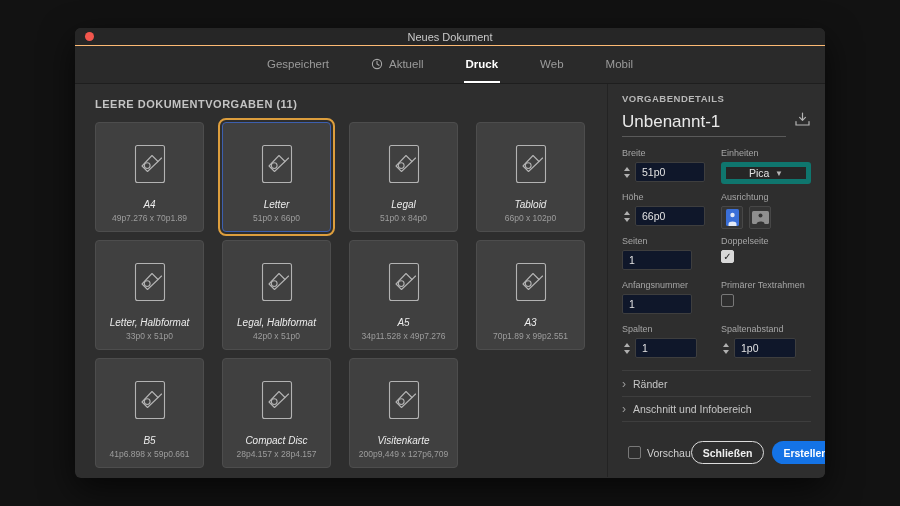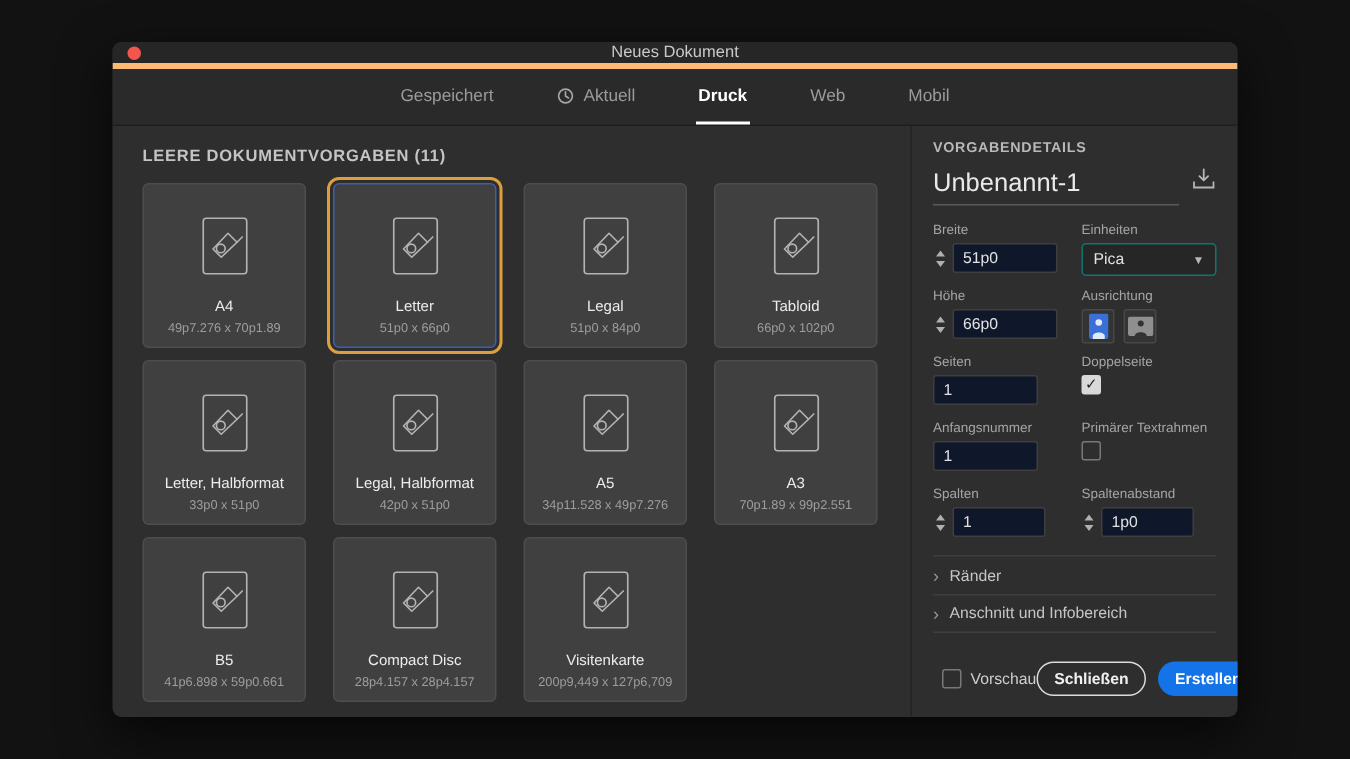--- a/index.html
+++ b/index.html
@@ -11,21 +11,21 @@
   }
 
   .window {
     position: absolute; left: 75px; top: 28px; width: 750px; height: 450px;
     background: #2e2e2e; border-radius: 6px; overflow: hidden;
     box-shadow: 0 12px 34px rgba(0,0,0,0.65);
   }
 
   
   .titlebar {
-    height: 18px; background: #262626; border-bottom: 4px solid #fdba74;
+    height: 18px; background: #262626; border-bottom: 1px solid #fdba74;
     display: flex; align-items: center; position: relative;
   }
   .traffic-close {
     width: 9px; height: 9px; border-radius: 50%; background: #f2564d;
     margin-left: 10px;
   }
   .win-title {
     position: absolute; left: 0; right: 0; text-align: center;
     font-size: 11px; color: #c9c9c9;
   }
@@ -56,21 +56,21 @@
   }
   .card {
     height: 110px; background: #404040; border: 1px solid #4d4d4d; border-radius: 4px;
     display: flex; flex-direction: column; align-items: center; padding-bottom: 8px;
   }
   .card.selected {
     border-color: #3d5fae;
     outline: 2px solid var(--sel-orange, #dd9e3d); outline-offset: 2px;
   }
   .card-icon { flex: 1; display: flex; align-items: center; justify-content: center; padding-top: 6px; }
-  .card-name { font-size: 10px; color: #ececec; margin-bottom: 3px; text-align: center; }
+  .card-name { font-size: 10px; color: #ececec; margin-bottom: 3px; text-align: center; font-style: italic; }
   .card-size { font-size: 8.5px; color: #9d9d9d; text-align: center; }
 
   
   .panel {
     width: 218px; border-left: 1px solid #232323; background: #2e2e2e;
     position: relative; padding: 9px 14px 0 14px;
   }
   .details-header { font-size: 9.5px; font-weight: bold; letter-spacing: 0.5px; color: #b8b8b8; }
   .docname-row { margin-top: 8px; display: flex; gap: 8px; }
   .docname {
@@ -89,23 +89,23 @@
   .stepper { display: flex; flex-direction: column; gap: 3px; align-items: center; width: 9px; }
   .step-up { width: 0; height: 0; border-left: 3.5px solid transparent; border-right: 3.5px solid transparent; border-bottom: 4.5px solid #b0b0b0; }
   .step-down { width: 0; height: 0; border-left: 3.5px solid transparent; border-right: 3.5px solid transparent; border-top: 4.5px solid #b0b0b0; }
   .field {
     width: 70px; height: 20px; background: #0f172a; border: 1px solid #3e3e3e;
     border-radius: 2px; color: #e2e2e2; font-size: 10.5px; padding: 0 6px;
     font-family: inherit; outline: none;
   }
   .field.narrow { width: 62px; }
   .select {
-    width: 90px; height: 22px; background: #262626; border: 1px solid #0f766e;
+    width: 90px; height: 22px; background: #262626; border: 5px solid #0f766e;
     border-radius: 3px; display: flex; align-items: center; justify-content: space-between;
-    padding: 0 7px; font-size: 10.5px; color: #e2e2e2;
+    padding: 0 23px; font-size: 10.5px; color: #e2e2e2;
   }
   .select-chev { font-size: 8px; color: #b5b5b5; }
 
   .orient-row { display: flex; gap: 6px; }
   .orient-btn {
     width: 22px; height: 23px; background: #343434; border: 1px solid #474747;
     border-radius: 2px; display: flex; align-items: center; justify-content: center;
   }
 
   .checkbox {

